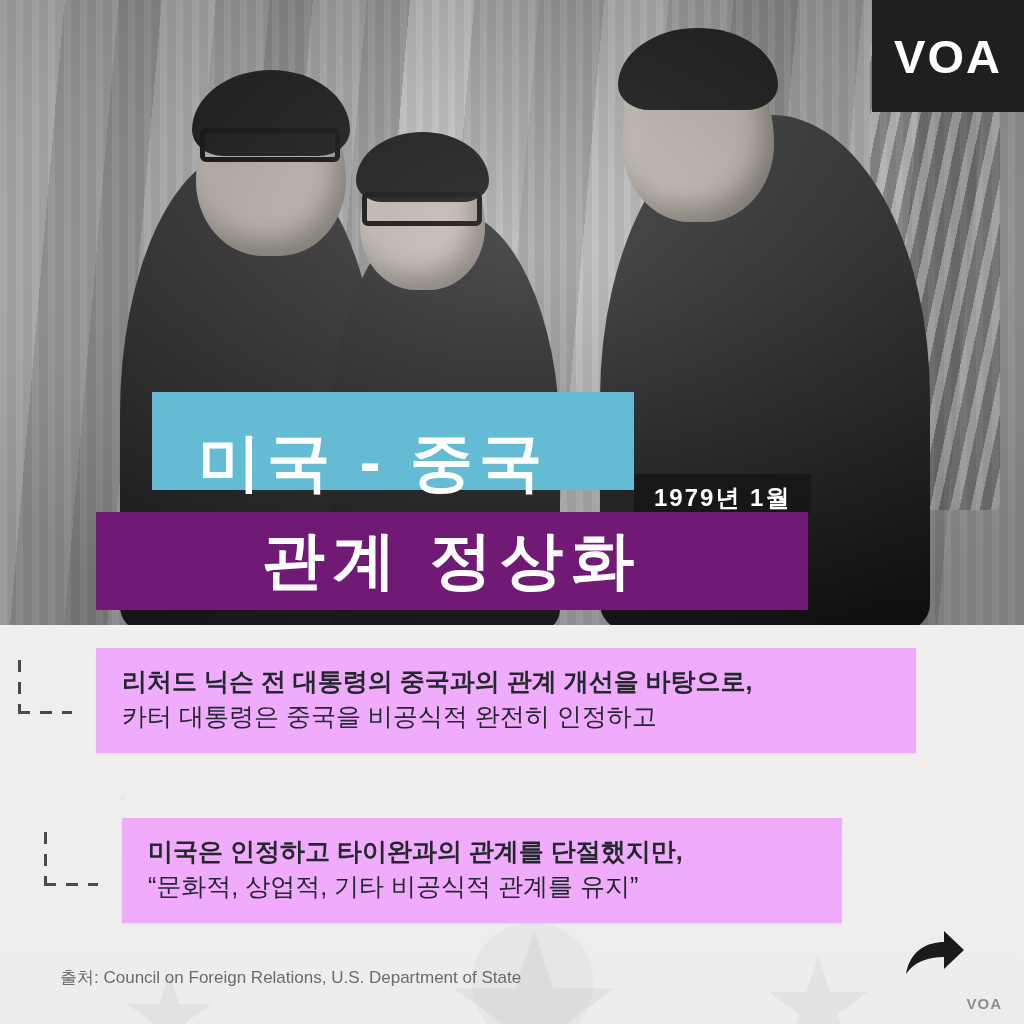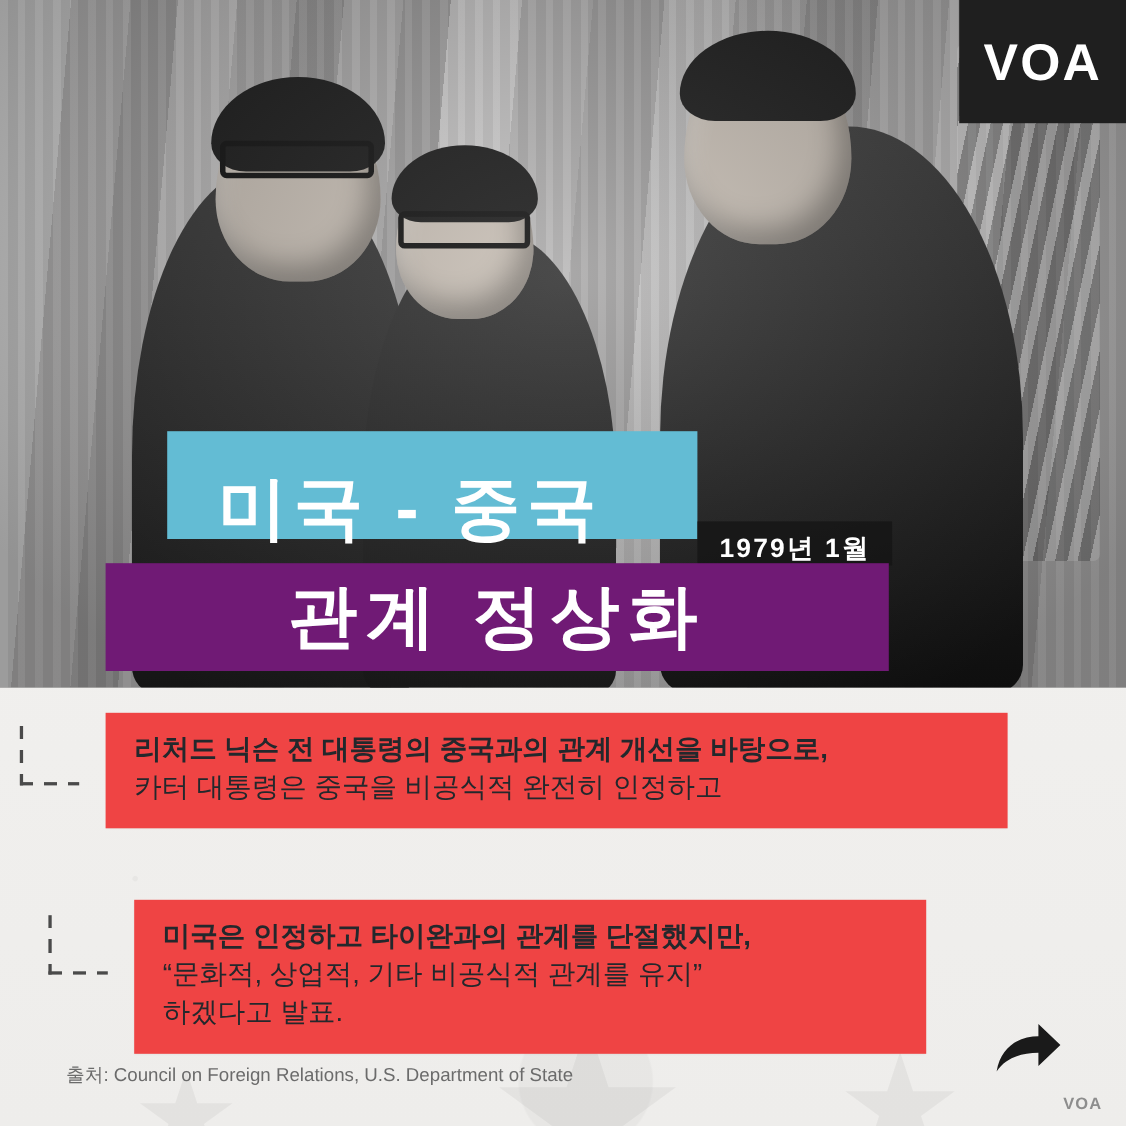--- a/index.html
+++ b/index.html
@@ -203,21 +203,21 @@
     color: #ffffff;
     font-size: 63px;
     font-weight: bold;
     letter-spacing: 8px;
     white-space: nowrap;
   }
 
   
   .card {
     position: absolute;
-    background: #ef4444;
+    background: #f0abfc;
     padding: 16px 26px 20px 26px;
     box-shadow: 0 1px 2px rgba(0,0,0,0.06);
   }
   .card-1 { left: 96px; top: 648px; width: 820px; }
   .card-2 { left: 122px; top: 818px; width: 720px; }
 
   .card .line {
     font-size: 25px;
     line-height: 1.38;
     color: #23282c;
@@ -323,21 +323,20 @@
   <div class="bracket b1"></div>
   <div class="card card-1">
     <div class="line bold">리처드 닉슨 전 대통령의 중국과의 관계 개선을 바탕으로,</div>
     <div class="line">카터 대통령은 중국을 비공식적 완전히 인정하고</div>
   </div>
 
   <div class="bracket b2"></div>
   <div class="card card-2">
     <div class="line bold">미국은 인정하고 타이완과의 관계를 단절했지만,</div>
     <div class="line">“문화적, 상업적, 기타 비공식적 관계를 유지”</div>
-    <div class="line">하겠다고 발표.</div>
   </div>
 
   <div class="source">출처: Council on Foreign Relations, U.S. Department of State</div>
 
   <div class="share-icon">
     <svg viewBox="0 0 62 50" width="62" height="50" aria-hidden="true">
       <path d="M2 46 C6 22, 24 14, 40 14 L40 3 L60 22 L40 41 L40 29 C24 29, 10 34, 2 46 Z" fill="#1a1a1a"></path>
     </svg>
   </div>
 

